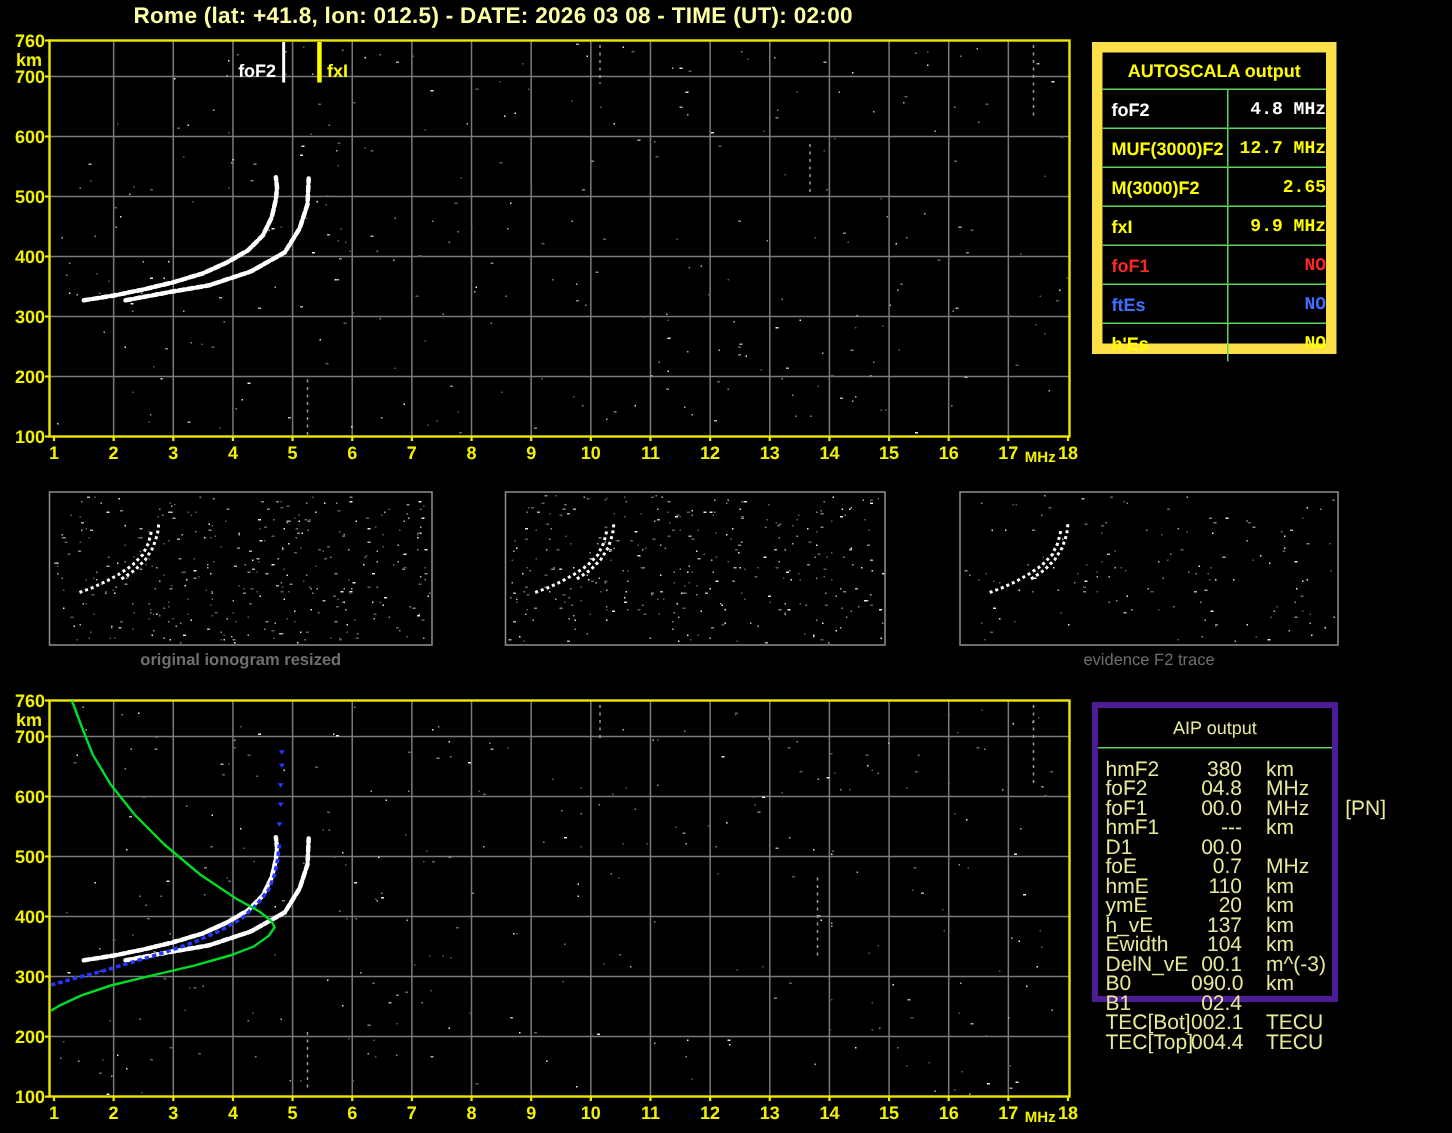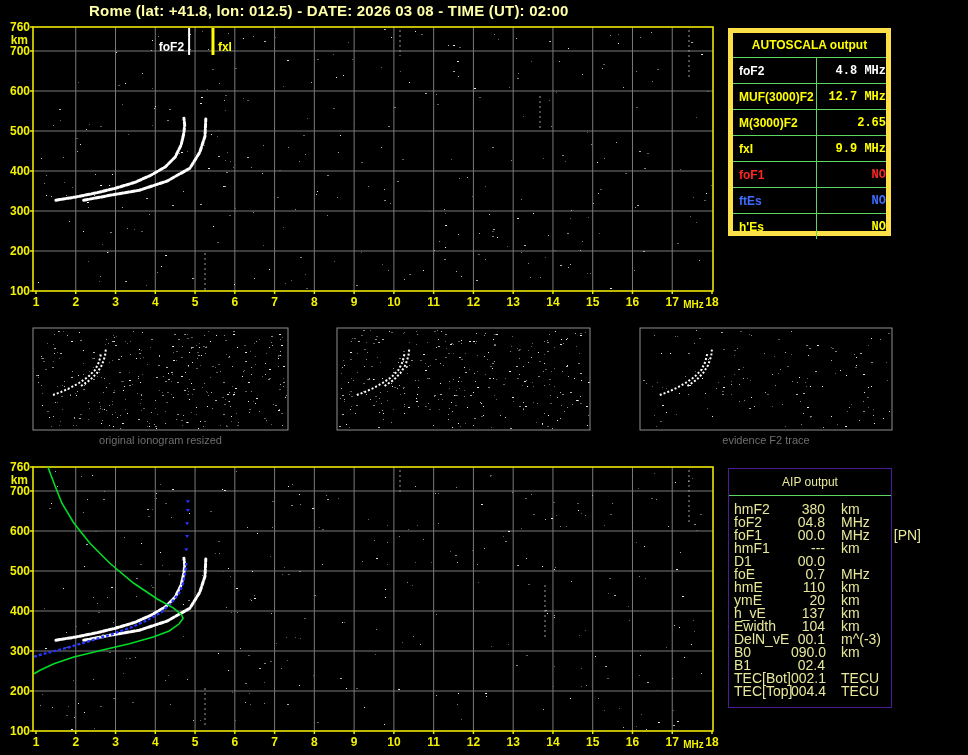--- a/index.html
+++ b/index.html
@@ -3,31 +3,31 @@
 <meta charset="utf-8">
 <style>
   html,body{margin:0;padding:0;background:#000;}
   #app{position:relative;width:968px;height:755px;background:#000;overflow:hidden;
        font-family:"Liberation Sans",sans-serif;}
   .title{position:absolute;left:89px;top:2px;font-size:15px;font-weight:bold;
          color:#ffffa6;letter-spacing:0.2px;white-space:nowrap;}
   svg{position:absolute;left:0;top:0;}
   
   .as-box{position:absolute;left:728px;top:28px;width:163px;height:208px;
-          border:5px solid #fde047;box-sizing:border-box;background:#000;}
+          border:7px solid #fde047;box-sizing:border-box;background:#000;}
   .as-header{height:24px;line-height:24px;text-align:center;color:#ffff00;
              font-size:12px;font-weight:bold;}
   .as-row{display:flex;height:26px;border-top:1px solid #5cd65c;box-sizing:border-box;
           font-size:12px;font-weight:bold;align-items:center;}
   .as-label{width:84px;align-self:stretch;display:flex;align-items:center;
             padding-left:6px;border-right:1px solid #5cd65c;box-sizing:border-box;}
   .as-value{flex:1;text-align:right;font-family:Liberation Mono, monospace;}
   
-  .aip-box{position:absolute;left:728px;top:468px;width:164px;height:240px;
-           border:1px solid #4c1d95;box-sizing:border-box;}
+  .aip-box{position:absolute;left:728px;top:468px;width:164px;height:200px;
+           border:4px solid #4c1d95;box-sizing:border-box;}
   .aip-header{height:26px;line-height:26px;text-align:center;color:#e8e89a;
               font-size:12px;border-bottom:1px solid #5cd65c;}
   .aip-rows{position:absolute;left:5px;top:34px;width:170px;color:#e8e89a;
             font-size:14px;line-height:13px;white-space:nowrap;}
   .aip-row{height:13px;}
   .aip-l{display:inline-block;width:57px;}
   .aip-v{display:inline-block;width:34px;text-align:right;}
   .aip-u{display:inline-block;margin-left:16px;}
   .aip-e{display:inline-block;margin-left:24px;}
   
@@ -1686,21 +1686,21 @@
           <div class="as-label">ftEs</div>
           <div class="as-value">NO</div>
         </div>
         <div class="as-row" style="color: rgb(255, 255, 0);">
           <div class="as-label">h'Es</div>
           <div class="as-value">NO</div>
         </div>
       </div>
   </div>
 
-  <div class="thumb-caption" style="left:33px;width:255px;">original ionogram resized</div>
+  <div class="thumb-caption" style="left:33px;width:255px;font-weight:bold;">original ionogram resized</div>
   <div class="thumb-caption" style="left:640px;width:252px;">evidence F2 trace</div>
 
   <div class="aip-box">
     <div class="aip-header">AIP output</div>
     <div class="aip-rows" id="aip-rows">
         <div class="aip-row"><span class="aip-l">hmF2</span><span class="aip-v">380</span><span class="aip-u">km</span></div>
         <div class="aip-row"><span class="aip-l">foF2</span><span class="aip-v">04.8</span><span class="aip-u">MHz</span></div>
         <div class="aip-row"><span class="aip-l">foF1</span><span class="aip-v">00.0</span><span class="aip-u">MHz</span><span class="aip-e">[PN]</span></div>
         <div class="aip-row"><span class="aip-l">hmF1</span><span class="aip-v">---</span><span class="aip-u">km</span></div>
         <div class="aip-row"><span class="aip-l">D1</span><span class="aip-v">00.0</span><span class="aip-u"></span></div>

